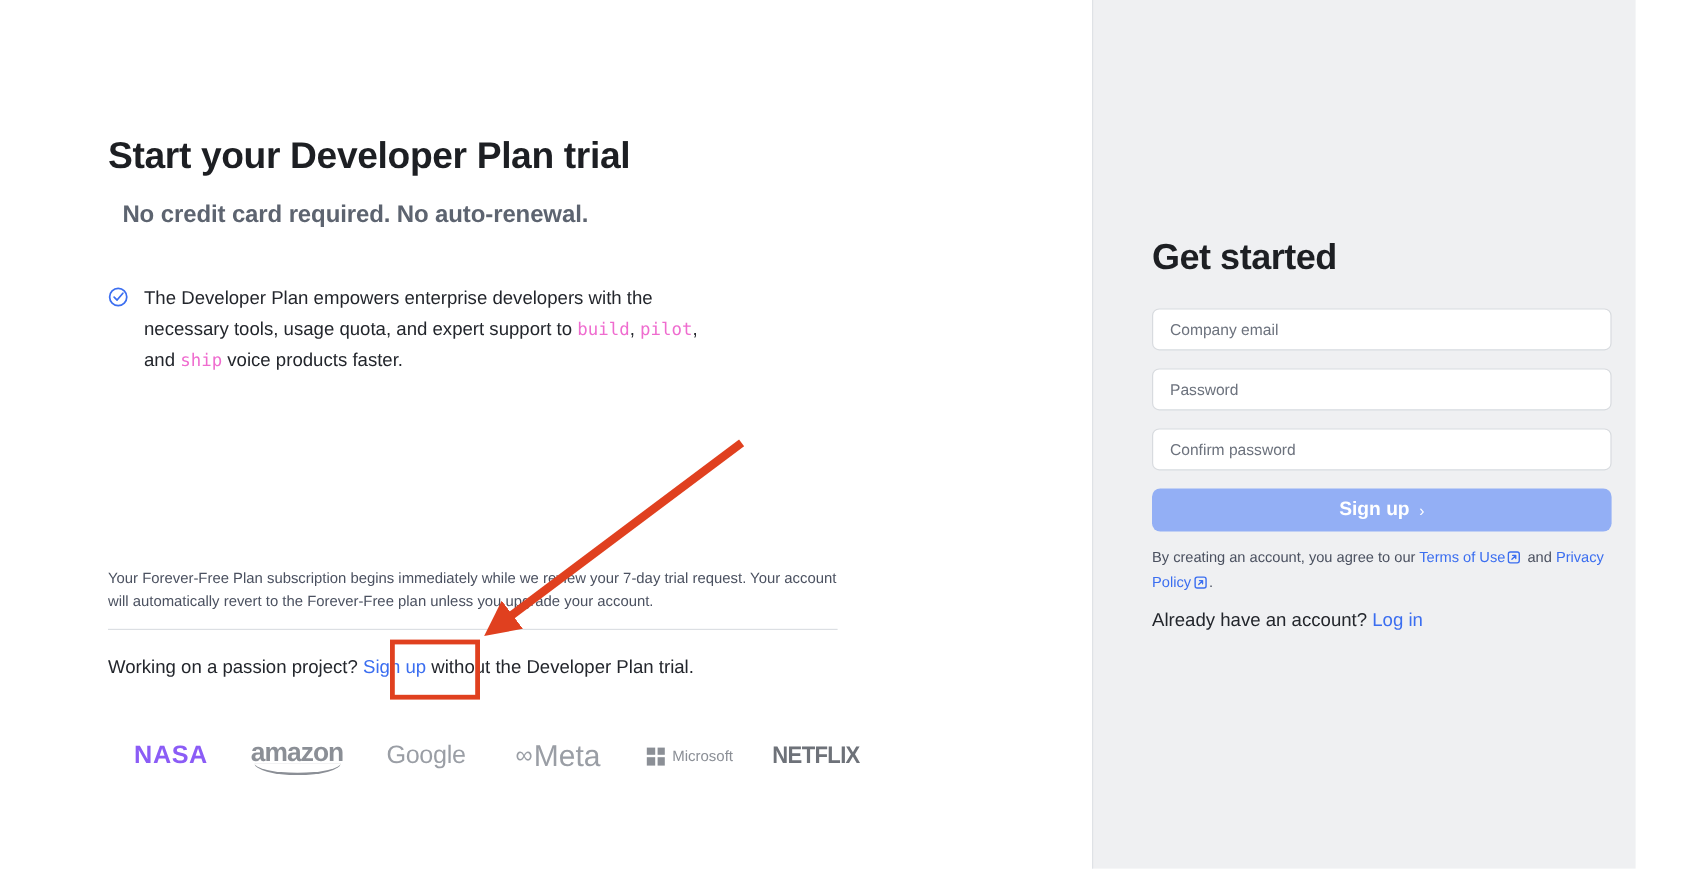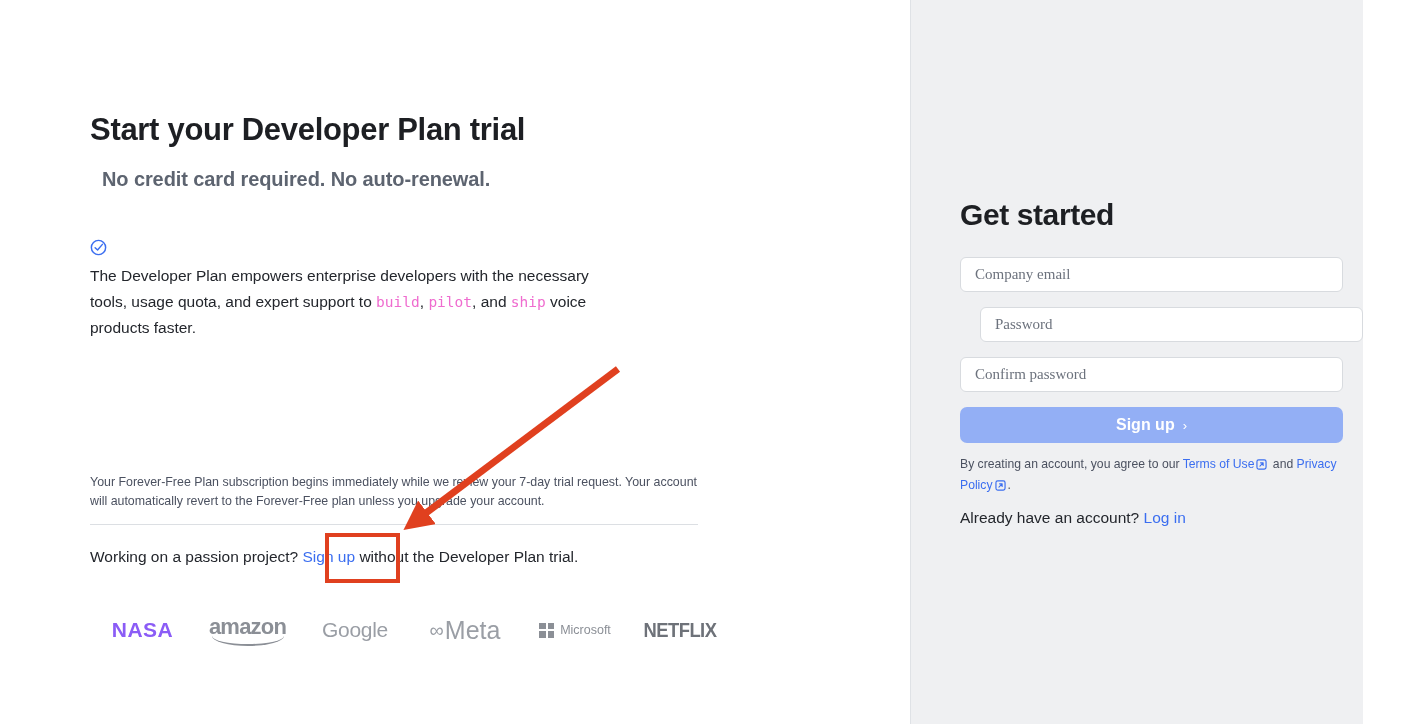--- a/index.html
+++ b/index.html
@@ -25,23 +25,22 @@
     color: #1d1f23; white-space: nowrap;
   }
   .subhead {
     position: absolute; top: 168px; left: 12px;
     font-size: 20px; font-weight: 700; letter-spacing: -0.1px;
     color: #5d6470; white-space: nowrap;
   }
 
   .bullet-row {
     position: absolute; top: 236px; left: 0;
-    display: flex; align-items: flex-start; gap: 3px;
+    display: flex; align-items: flex-start; gap: 13px;
     width: 500px;
-    flex-direction: column;
   }
   .check-icon { flex: 0 0 auto; margin-top: 3px; }
   .bullet-text {
     font-size: 15.5px; line-height: 26px; color: #23262c;
   }
   .mono {
     font-family: "DejaVu Sans Mono", "Liberation Mono", monospace;
     color: #ef6ccf; font-size: 14.5px;
   }
 
@@ -105,24 +104,24 @@
     position: relative;
   }
   .get-started {
     position: absolute; left: 49px; top: 198px;
     font-size: 30px; font-weight: 700; letter-spacing: -0.4px; color: #1d1f23;
   }
   .field {
     position: absolute; left: 49px; width: 383px; height: 35px;
     background: #ffffff; border: 1px solid #d8dbdf; border-radius: 6px;
     display: flex; align-items: center; padding: 0 14px;
-    font-size: 15px; color: #6c727d; font-family: Liberation Serif, serif;
+    font-size: 13px; color: #6c727d; font-family: Liberation Sans, sans-serif;
   }
   .field-1 { top: 257px; }
-  .field-2 { top: 307px; margin-left: 20px; }
+  .field-2 { top: 307px; }
   .field-3 { top: 357px; }
 
   .signup-btn {
     position: absolute; left: 49px; top: 407px; width: 383px; height: 36px;
     background: #93aff5; border: none; border-radius: 7px;
     color: #ffffff; font-size: 16px; font-weight: 700;
     display: flex; align-items: center; justify-content: center; gap: 8px;
     font-family: "Liberation Sans", sans-serif; cursor: pointer;
   }
   .signup-btn .chev { font-size: 13px; font-weight: 400; }

